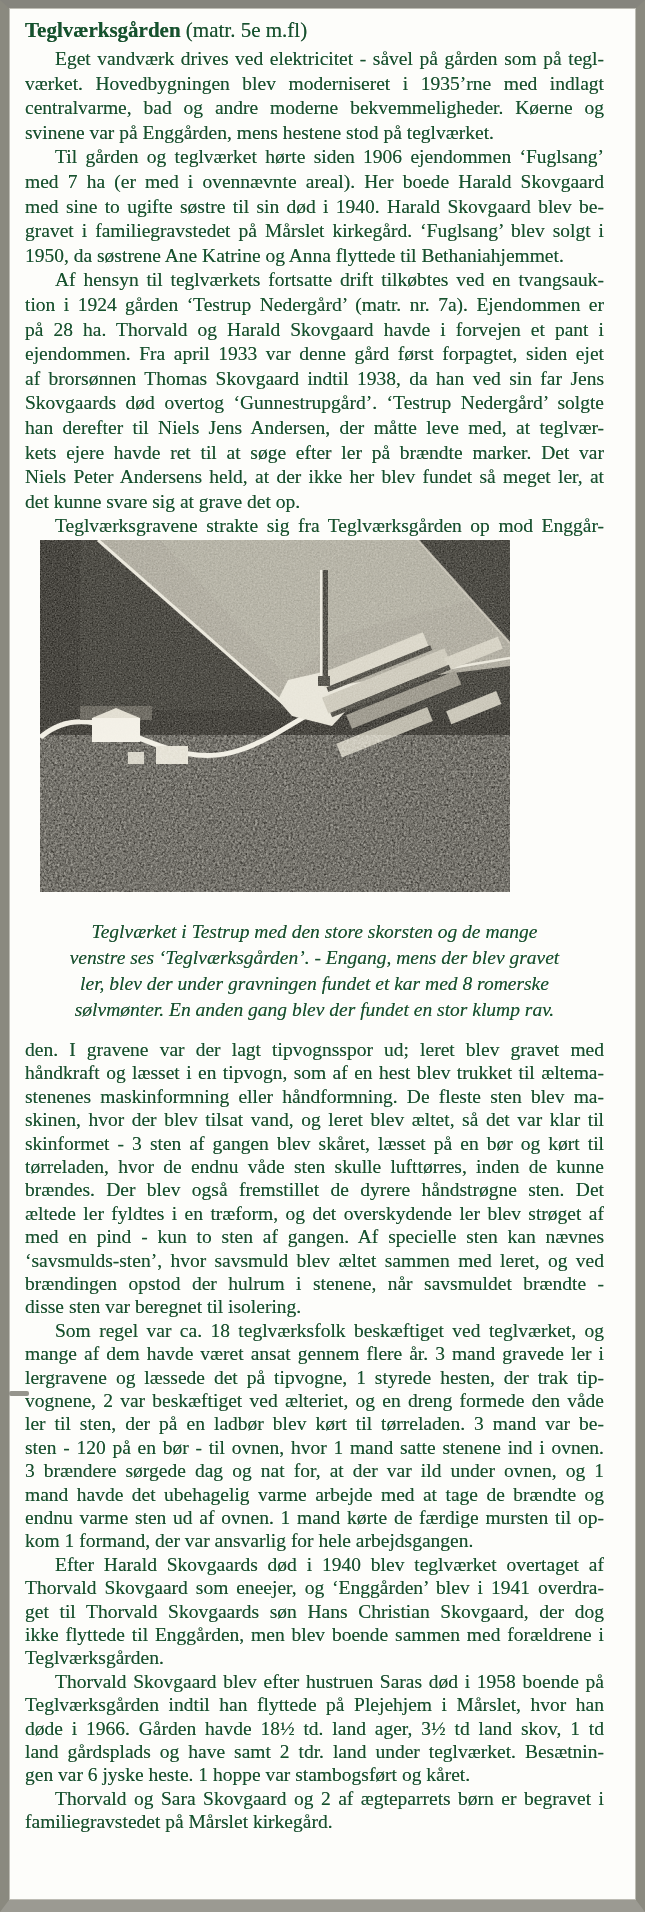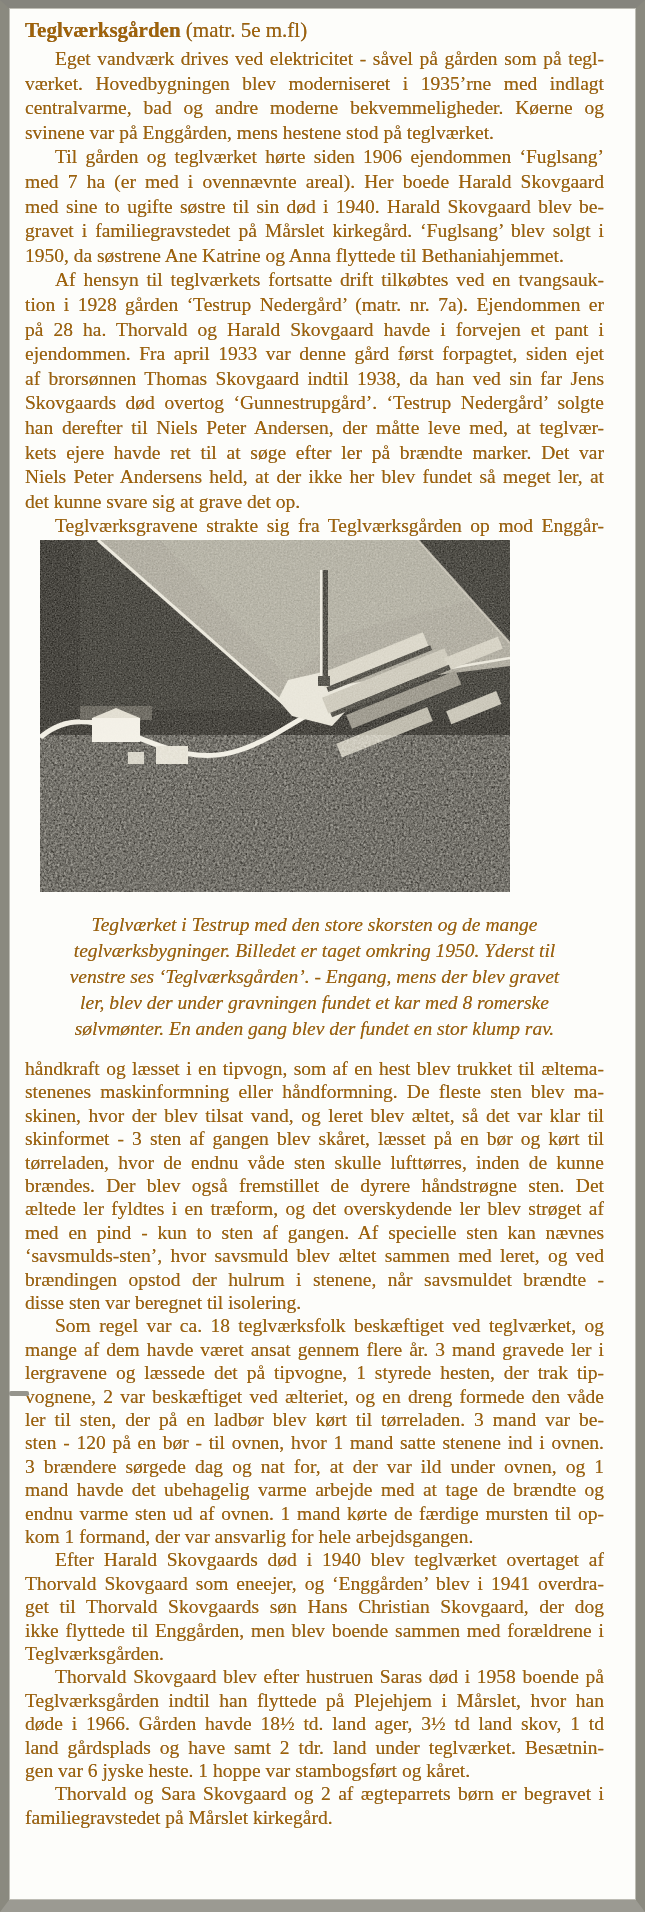--- a/index.html
+++ b/index.html
@@ -7,21 +7,21 @@
     position:relative;
     width:645px;height:1912px;
     box-sizing:border-box;
     background:#fdfdfa;
     border-style:solid;
     border-color:#85847d #8a897f #9b9a92 #8a897f;
     border-width:8px 9px 12px 9px;
     box-shadow:inset 0 0 0 1px #bdbcb4;
     overflow:hidden;
     font-family:"Liberation Serif","DejaVu Serif",serif;
-    color:#a16207;
+    color:#14532d;
   }
   .content{
     position:relative;
     padding:8px 32px 0 16px;
     height:100%;
     box-sizing:border-box;
   }
   .title{
     font-size:21px;
     line-height:25px;
@@ -43,21 +43,21 @@
     overflow:hidden;
   }
   .line.lastline{text-align-last:left;}
   .line.firstline{padding-left:30px;}
   .photo{
     margin:1px 0 0 15px;
     width:470px;height:352px;
     line-height:0;
   }
   .caption{
-    margin-top:20px;
+    margin-top:27px;
     font-style:italic;
     font-size:19.5px;
     text-align:center;
     text-shadow:0 0 0.4px rgba(0,0,0,.45);
   }
   .cap-line{line-height:26px;}
   .body-bottom{margin-top:15px;}
   .margin-mark{
     position:absolute;
     left:0px;top:1383px;
@@ -83,26 +83,26 @@
         </div>
         <div class="para indent">
           <div class="line firstline">Til gården og teglværket hørte siden 1906 ejendommen ‘Fuglsang’</div>
           <div class="line">med 7 ha (er med i ovennævnte areal). Her boede Harald Skovgaard</div>
           <div class="line">med sine to ugifte søstre til sin død i 1940. Harald Skovgaard blev be-</div>
           <div class="line">gravet i familiegravstedet på Mårslet kirkegård. ‘Fuglsang’ blev solgt i</div>
           <div class="line lastline">1950, da søstrene Ane Katrine og Anna flyttede til Bethaniahjemmet.</div>
         </div>
         <div class="para indent">
           <div class="line firstline">Af hensyn til teglværkets fortsatte drift tilkøbtes ved en tvangsauk-</div>
-          <div class="line">tion i 1928 gården ‘Testrup Nedergård’ (matr. nr. 7a). Ejendommen er</div>
+          <div class="line">tion i 1924 gården ‘Testrup Nedergård’ (matr. nr. 7a). Ejendommen er</div>
           <div class="line">på 28 ha. Thorvald og Harald Skovgaard havde i forvejen et pant i</div>
           <div class="line">ejendommen. Fra april 1933 var denne gård først forpagtet, siden ejet</div>
           <div class="line">af brorsønnen Thomas Skovgaard indtil 1938, da han ved sin far Jens</div>
           <div class="line">Skovgaards død overtog ‘Gunnestrupgård’. ‘Testrup Nedergård’ solgte</div>
-          <div class="line">han derefter til Niels Peter Andersen, der måtte leve med, at teglvær-</div>
+          <div class="line">han derefter til Niels Jens Andersen, der måtte leve med, at teglvær-</div>
           <div class="line">kets ejere havde ret til at søge efter ler på brændte marker. Det var</div>
           <div class="line">Niels Peter Andersens held, at der ikke her blev fundet så meget ler, at</div>
           <div class="line lastline">det kunne svare sig at grave det op.</div>
         </div>
         <div class="para indent">
           <div class="line firstline">Teglværksgravene strakte sig fra Teglværksgården op mod Enggår-</div>
         </div>
       </section>
 
     <figure class="photo">
@@ -159,28 +159,28 @@
           <rect x="88" y="212" width="16" height="12" fill="#c9c5b8"></rect>
         </g>
 
         <rect x="0" y="195" width="470" height="157" filter="url(#grain2)" opacity="0.5"></rect>
         <rect width="470" height="352" filter="url(#grain)" opacity="0.35"></rect>
       </svg>
     </figure>
 
     <figcaption class="caption">
         <div class="cap-line">Teglværket i Testrup med den store skorsten og de mange</div>
-        <div class="cap-line">teglværksbygninger. Billedet er taget omkring 1950. Yderst til</div>
         <div class="cap-line">venstre ses ‘Teglværksgården’. - Engang, mens der blev gravet</div>
         <div class="cap-line">ler, blev der under gravningen fundet et kar med 8 romerske</div>
         <div class="cap-line">sølvmønter. En anden gang blev der fundet en stor klump rav.</div>
       </figcaption>
 
     <section class="bodytext body-bottom">
         <div class="para">
+          <div class="line">den. I gravene var der lagt tipvognsspor ud; leret blev gravet med</div>
           <div class="line">håndkraft og læsset i en tipvogn, som af en hest blev trukket til æltema-</div>
           <div class="line">stenenes maskinformning eller håndformning. De fleste sten blev ma-</div>
           <div class="line">skinen, hvor der blev tilsat vand, og leret blev æltet, så det var klar til</div>
           <div class="line">skinformet - 3 sten af gangen blev skåret, læsset på en bør og kørt til</div>
           <div class="line">tørreladen, hvor de endnu våde sten skulle lufttørres, inden de kunne</div>
           <div class="line">brændes. Der blev også fremstillet de dyrere håndstrøgne sten. Det</div>
           <div class="line">æltede ler fyldtes i en træform, og det overskydende ler blev strøget af</div>
           <div class="line">med en pind - kun to sten af gangen. Af specielle sten kan nævnes</div>
           <div class="line">‘savsmulds-sten’, hvor savsmuld blev æltet sammen med leret, og ved</div>
           <div class="line">brændingen opstod der hulrum i stenene, når savsmuldet brændte -</div>

